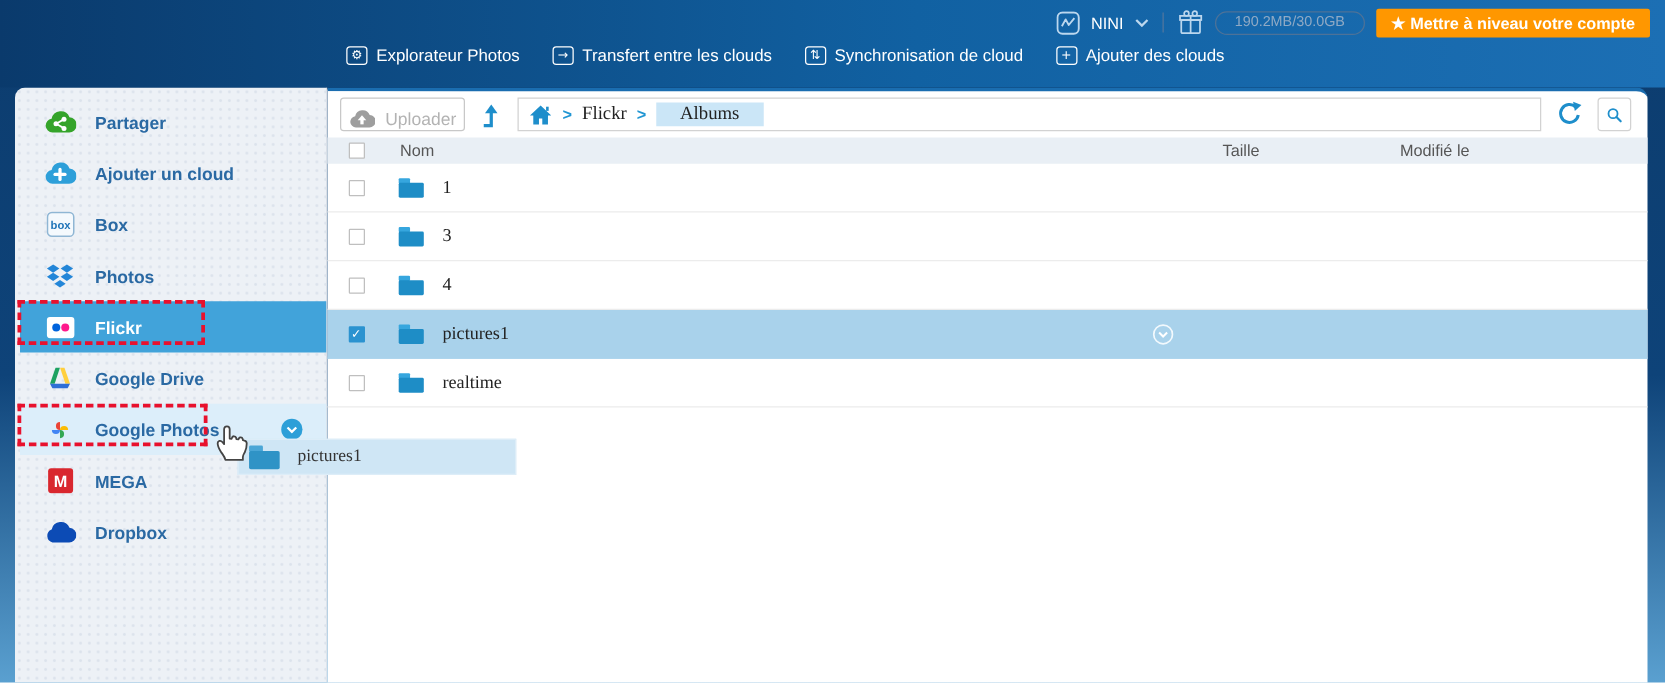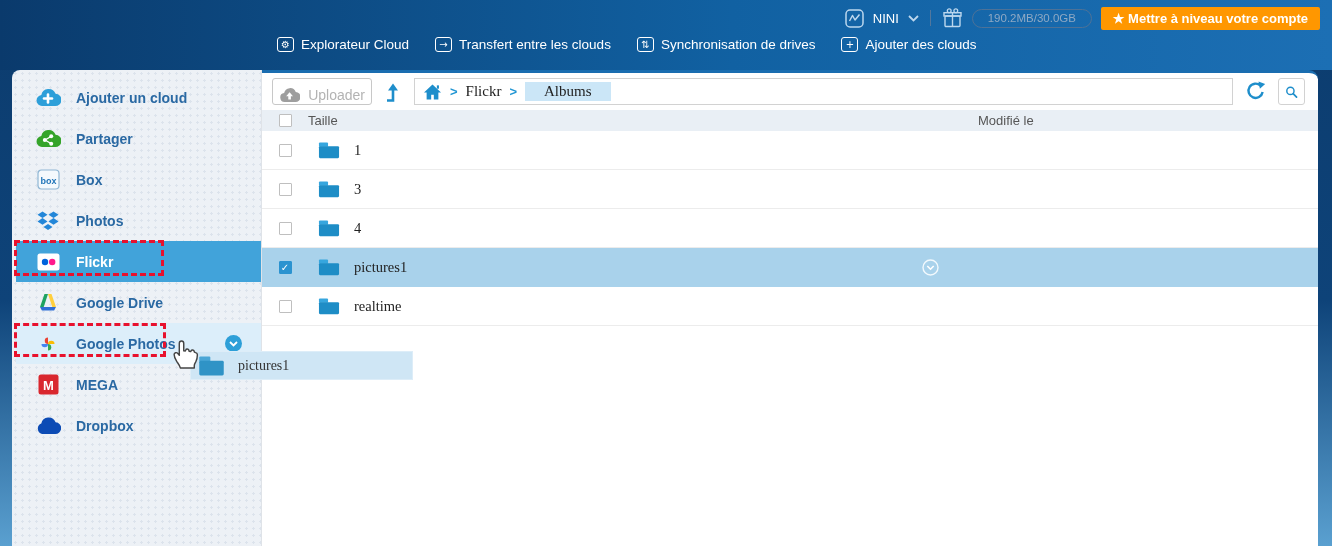--- a/index.html
+++ b/index.html
@@ -116,29 +116,29 @@
 </head>
 <body>
 
 <div class="page">
 
   <header class="app-header">
 
     <nav class="main-nav">
       <a class="nav-item">
         <span class="nav-ic">⚙</span>
-        <span>Explorateur Cloud</span>
+        <span>Explorateur Photos</span>
       </a>
       <a class="nav-item">
         <span class="nav-ic">→</span>
         <span>Transfert entre les clouds</span>
       </a>
       <a class="nav-item">
         <span class="nav-ic">⇅</span>
-        <span>Synchronisation de drives</span>
+        <span>Synchronisation de cloud</span>
       </a>
       <a class="nav-item">
         <span class="nav-ic">+</span>
         <span>Ajouter des clouds</span>
       </a>
     </nav>
 
     <div class="header-right">
       <svg width="19" height="19" viewBox="0 0 19 19">
         <rect x="1" y="1" width="17" height="17" rx="4" fill="none" stroke="#bcd7ee" stroke-width="1.5"></rect>
@@ -160,40 +160,40 @@
       <button class="upgrade-btn">★ Mettre à niveau votre compte</button>
     </div>
   </header>
 
   <aside class="sidebar">
     <ul class="side-list">
 
       <li class="side-item">
         <span class="si-ic">
           <svg width="26" height="19" viewBox="0 0 26 19">
-            <path d="M20 18 H7 a5.5 5.5 0 0 1 -0.7-10.95 a7.5 7.5 0 0 1 14.3-1.3 A4.75 4.75 0 0 1 20 18 z" fill="#2d9fd9"></path>
-            <line x1="13" y1="6.5" x2="13" y2="14.5" stroke="#fff" stroke-width="2.6" stroke-linecap="round"></line>
-            <line x1="9" y1="10.5" x2="17" y2="10.5" stroke="#fff" stroke-width="2.6" stroke-linecap="round"></line>
-          </svg>
-        </span>
-        <span class="si-label">Ajouter un cloud</span>
-      </li>
-
-      <li class="side-item">
-        <span class="si-ic">
-          <svg width="26" height="19" viewBox="0 0 26 19">
             <path d="M20 18 H7 a5.5 5.5 0 0 1 -0.7-10.95 a7.5 7.5 0 0 1 14.3-1.3 A4.75 4.75 0 0 1 20 18 z" fill="#35a42a"></path>
             <line x1="10" y1="11" x2="16" y2="7.5" stroke="#fff" stroke-width="1.4"></line>
             <line x1="10" y1="11" x2="16" y2="14.5" stroke="#fff" stroke-width="1.4"></line>
             <circle cx="16.2" cy="7.3" r="2" fill="#fff"></circle>
             <circle cx="9.8" cy="11" r="2" fill="#fff"></circle>
             <circle cx="16.2" cy="14.7" r="2" fill="#fff"></circle>
           </svg>
         </span>
         <span class="si-label">Partager</span>
+      </li>
+
+      <li class="side-item">
+        <span class="si-ic">
+          <svg width="26" height="19" viewBox="0 0 26 19">
+            <path d="M20 18 H7 a5.5 5.5 0 0 1 -0.7-10.95 a7.5 7.5 0 0 1 14.3-1.3 A4.75 4.75 0 0 1 20 18 z" fill="#2d9fd9"></path>
+            <line x1="13" y1="6.5" x2="13" y2="14.5" stroke="#fff" stroke-width="2.6" stroke-linecap="round"></line>
+            <line x1="9" y1="10.5" x2="17" y2="10.5" stroke="#fff" stroke-width="2.6" stroke-linecap="round"></line>
+          </svg>
+        </span>
+        <span class="si-label">Ajouter un cloud</span>
       </li>
 
       <li class="side-item">
         <span class="si-ic">
           <svg width="23" height="21" viewBox="0 0 23 21">
             <rect x="1" y="1" width="21" height="19" rx="3.5" fill="#f4f9fd" stroke="#8fb6d4" stroke-width="1.2"></rect>
             <text x="11.5" y="14.5" font-size="9" font-weight="bold" fill="#1f74b8" text-anchor="middle" font-family="Liberation Sans, sans-serif">box</text>
           </svg>
         </span>
         <span class="si-label">Box</span>
@@ -318,20 +318,21 @@
           <circle cx="7.5" cy="7.5" r="5" fill="none" stroke="#1e8ecb" stroke-width="2"></circle>
           <line x1="11.3" y1="11.3" x2="16" y2="16" stroke="#1e8ecb" stroke-width="2.4" stroke-linecap="round"></line>
         </svg>
       </button>
     </div>
 
     <div class="thead">
       <span class="col-check">
         <span class="checkbox"></span>
       </span>
+      <span class="hcol-name">Nom</span>
       <span class="hcol-size">Taille</span>
       <span class="hcol-modified">Modifié le</span>
     </div>
 
     <div class="trow">
       <span class="col-check">
           <span class="checkbox"></span>
         </span>
       <span class="name-cell">
         <svg width="22" height="18" viewBox="0 0 23 18">

